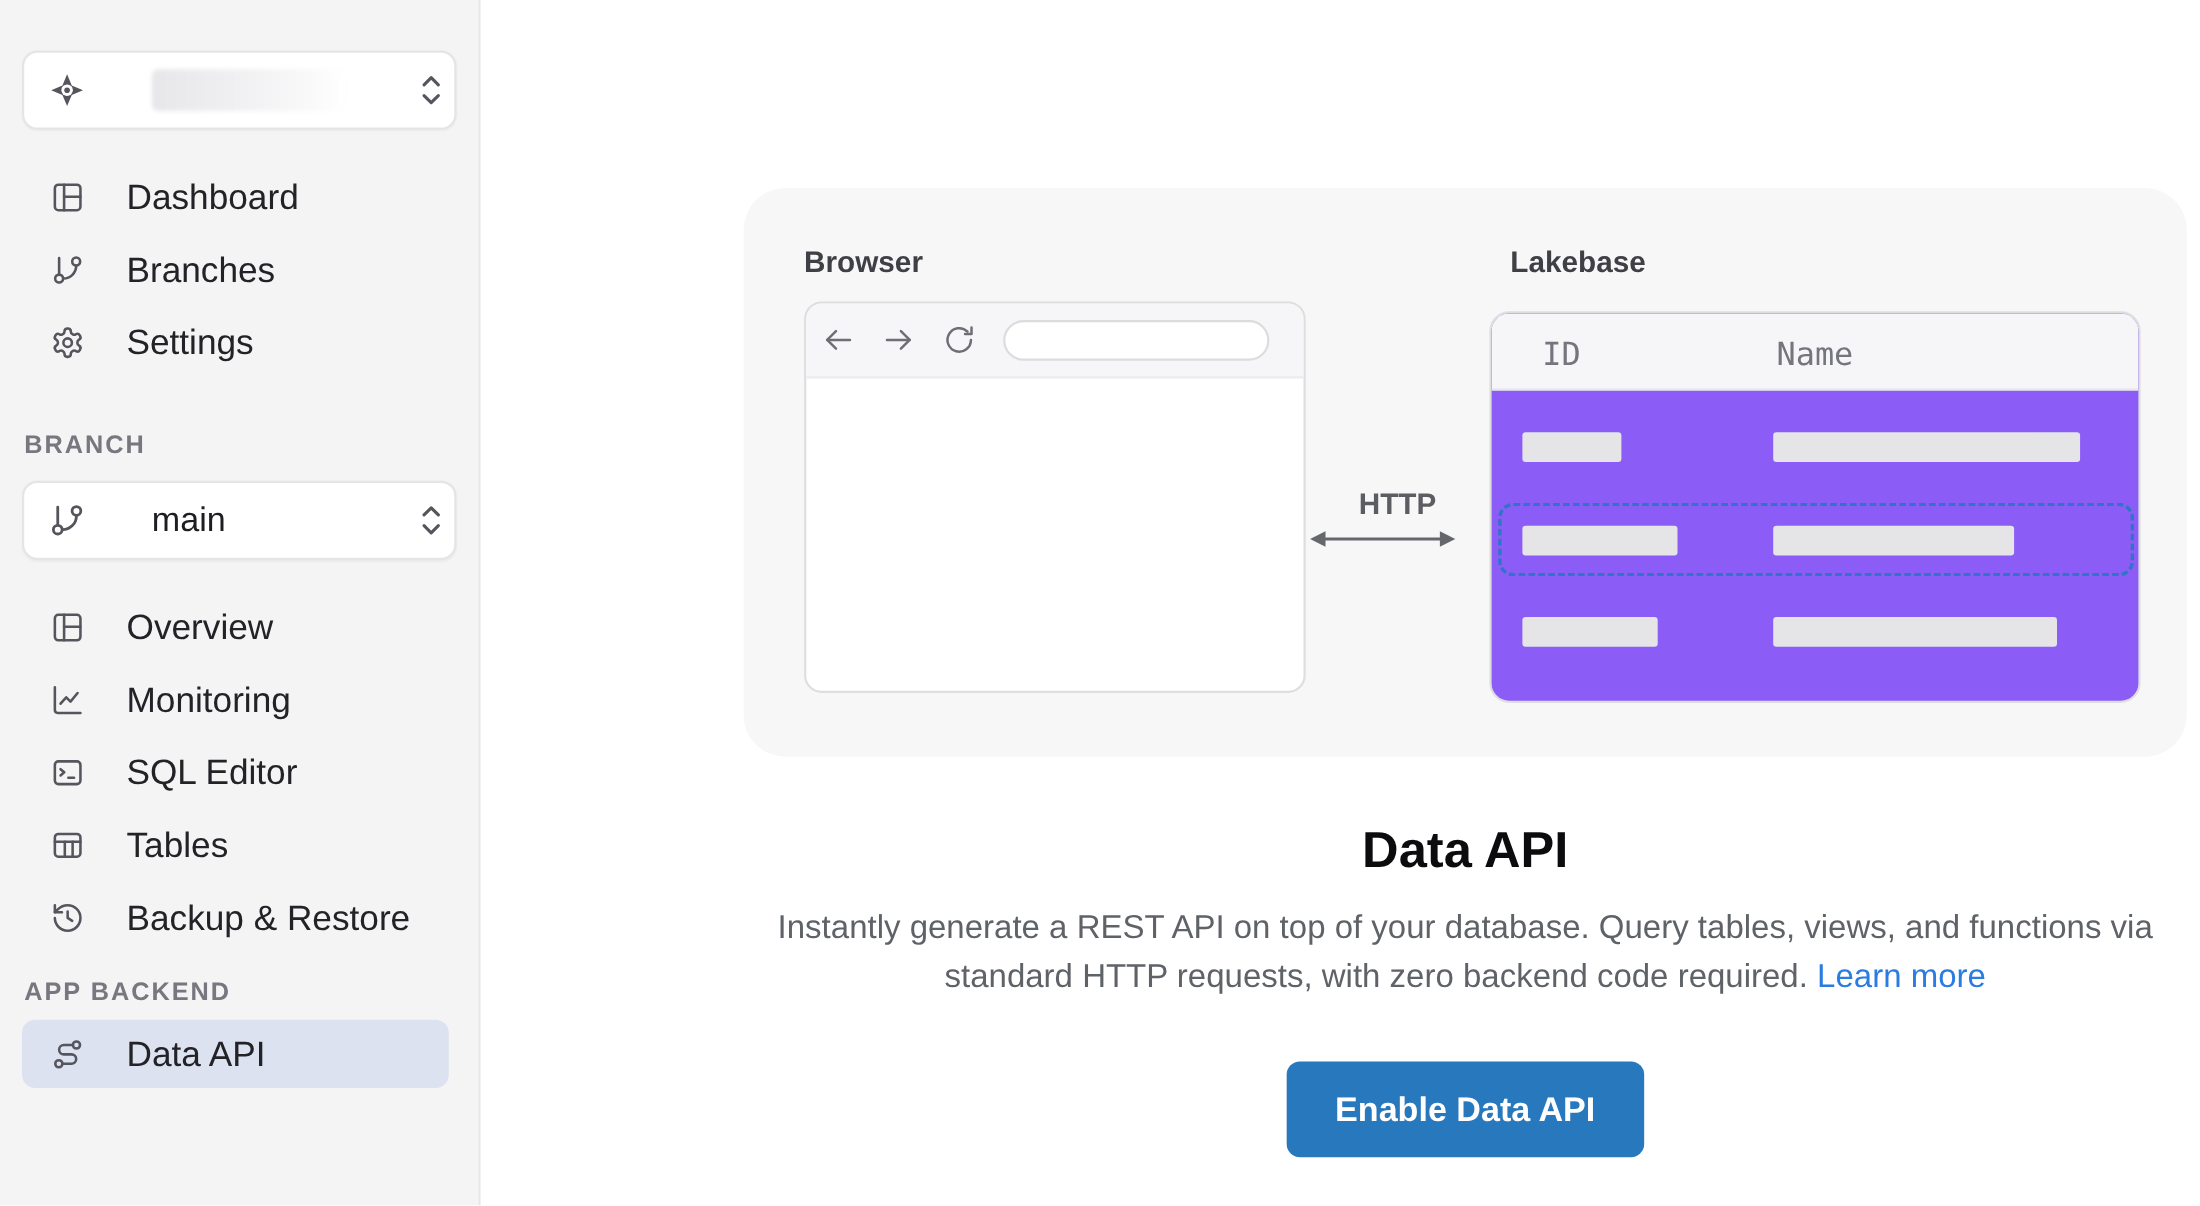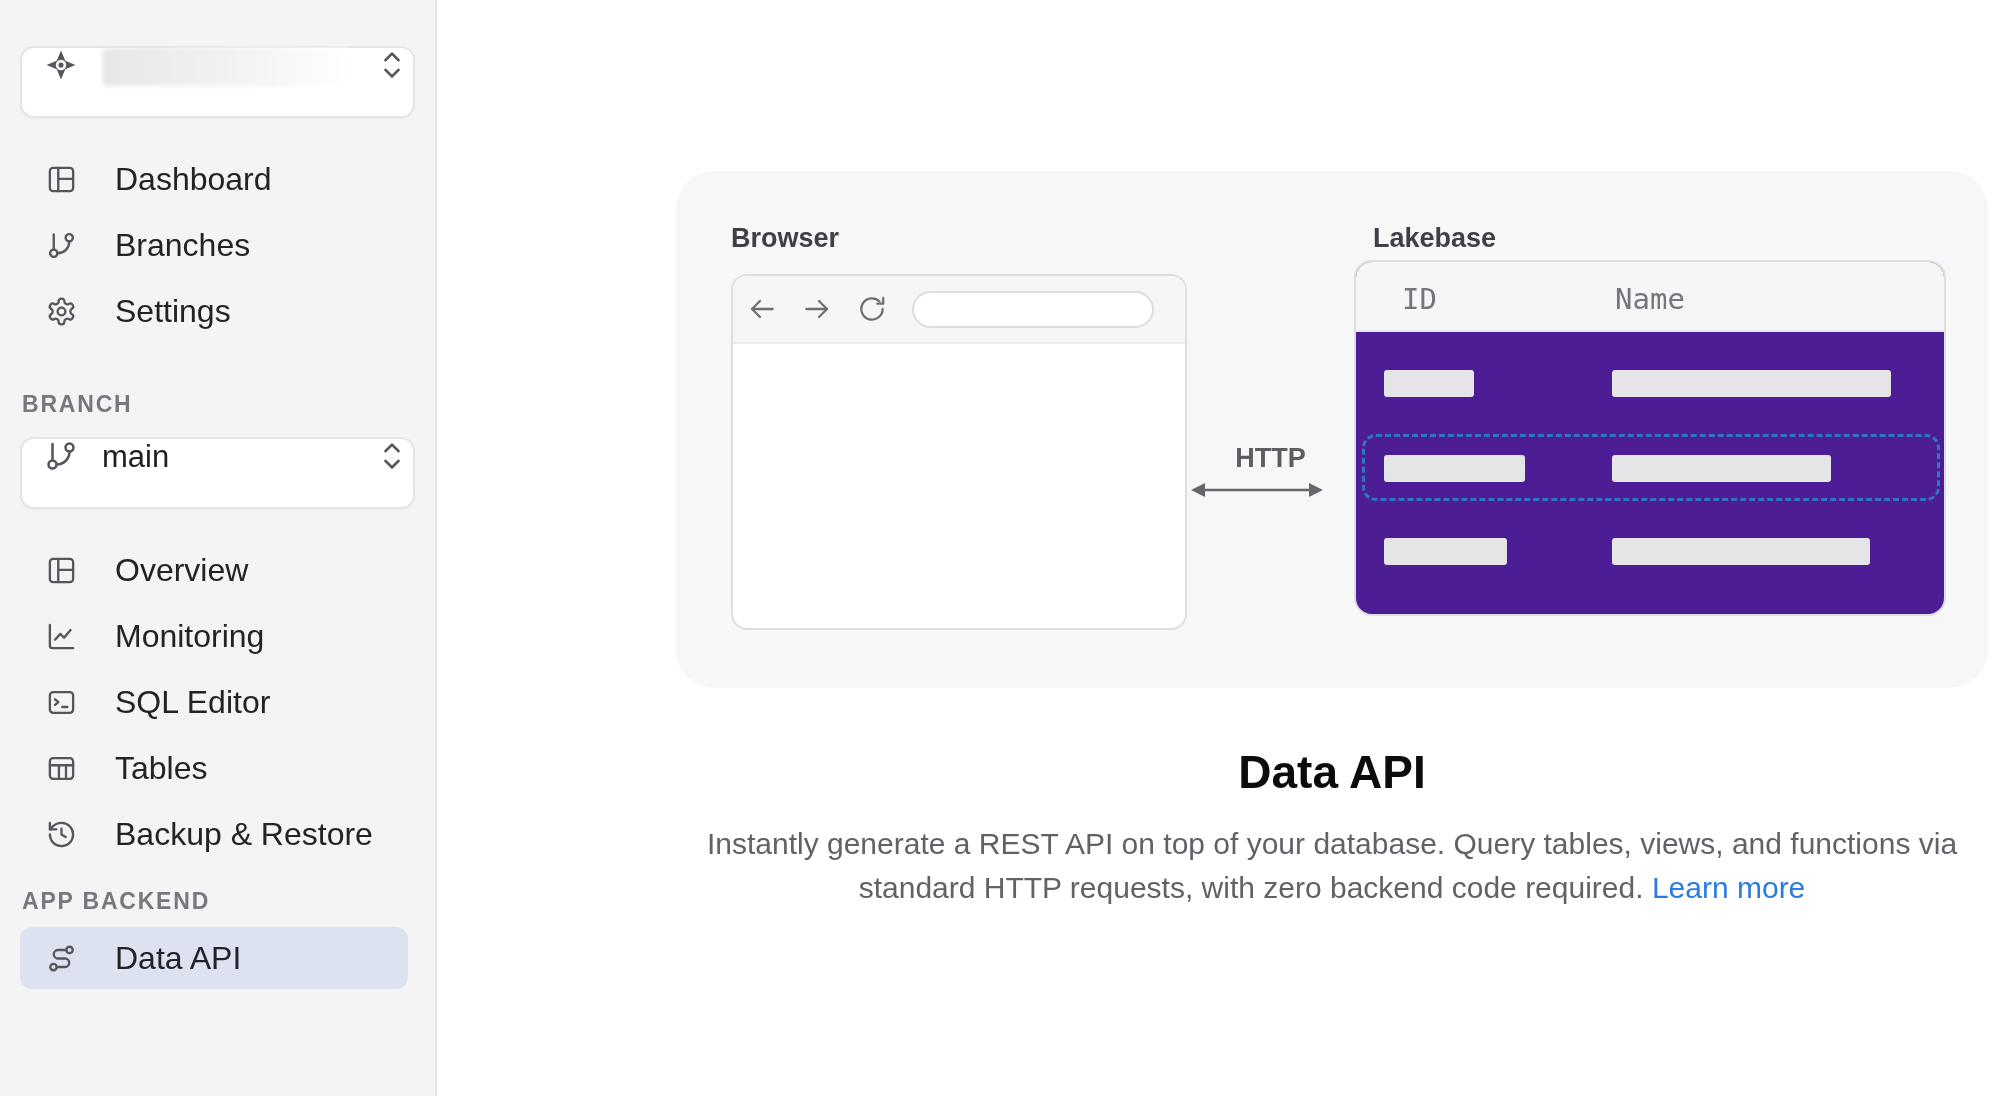--- a/index.html
+++ b/index.html
@@ -6,22 +6,22 @@
   html,body { width:2000px; height:1096px; overflow:hidden; background:#ffffff;
               font-family:"Liberation Sans","DejaVu Sans",sans-serif; }
   .app { display:flex; width:2000px; height:1096px; }
 
   
   .sidebar { width:437px; height:1096px; background:#f4f4f5; border-right:2px solid #e7e7ea;
              padding:24px 20px 0 20px; flex-shrink:0; }
   .section-label { font-size:23px; font-weight:700; letter-spacing:1.8px; color:#77777f;
                    line-height:26px; padding-left:2px; }
   .selector { height:72px; background:#ffffff; border:2px solid #e5e5e8; border-radius:14px;
-              display:flex; align-items:flex-start; padding:0 8px 0 22px; margin-top:22px;
-              box-shadow:0 1px 2px rgba(0,0,0,.04); cursor:pointer; }
+              display:flex; align-items:center; padding:0 8px 0 22px; margin-top:22px;
+              box-shadow:0 1px 2px rgba(0,0,0,.04); cursor:pointer;gap:36px; }
   .selector .sel-icon { width:34px; height:34px; color:#55555d; flex-shrink:0; }
   .blur-bar { flex:1; height:38px; margin:0 28px 0 24px; border-radius:6px;
               background:linear-gradient(90deg,#e7e7ea 0%,#efeff1 40%,#f9f9fa 80%,#ffffff 100%);
               filter:blur(2px); }
   .branch-name { flex:1; margin-left:24px; font-size:31px; color:#1d1d22; }
   .chevrons { width:26px; height:34px; color:#55555d; flex-shrink:0; }
 
   .nav { display:flex; flex-direction:column; margin-top:28px; }
   .nav-item { height:66px; display:flex; align-items:center; padding-left:26px;
               border-radius:12px; cursor:pointer; width:388px; }
@@ -43,22 +43,22 @@
 
   .browser-card { position:absolute; left:55px; top:103px; width:456px; height:356px;
                   background:#ffffff; border:2px solid #dededf; border-radius:16px; overflow:hidden; }
   .toolbar { height:68px; background:#f6f6f8; border-bottom:2px solid #ececee;
              display:flex; align-items:center; padding-left:13px; }
   .tb-icon { width:32px; height:32px; color:#6e6e75; flex-shrink:0; }
   .tb-icon + .tb-icon { margin-left:23px; }
   .url-pill { margin-left:24px; width:242px; height:37px; background:#ffffff;
               border:2px solid #dcdcdf; border-radius:19px; }
 
-  .table-card { position:absolute; left:678px; top:89px; width:592px; height:356px;
-                background:#4c1d95; border:2px solid #dededf; border-radius:18px; overflow:hidden;text-decoration:underline; }
+  .table-card { position:absolute; left:678px; top:112px; width:592px; height:356px;
+                background:#8b5cf6; border:2px solid #dededf; border-radius:18px; overflow:hidden;text-decoration:underline; }
   .thead { height:70px; background:#f6f6f8; border-bottom:2px solid #e8e8ea; position:relative;
            font-family:"DejaVu Sans Mono","Liberation Mono",monospace; font-size:29px; color:#75757d; }
   .th { position:absolute; top:20px; }
   .th-id { left:46px; }
   .th-name { left:259px; }
   .bar { position:absolute; height:27px; background:#e5e5e8; border-radius:3px; }
   .dash-box { position:absolute; left:6px; top:172px; width:578px; height:67px;
               border:3px dashed #2e74c7; border-radius:14px; }
 
   .https-group { position:absolute; left:511px; top:272px; width:167px; text-align:center; }
@@ -284,15 +284,16 @@
       </div>
     </div>
 
     <div class="content-col">
       <h1 class="page-title">Data API</h1>
       <p class="page-desc">
         <span>Instantly generate a REST API on top of your database. Query tables, views, and functions via</span><br>
         <span>standard HTTP requests, with zero backend code required.</span>
         <a class="learn-link">Learn more</a>
       </p>
+      <button class="enable-btn">Enable Data API</button>
     </div>
   </main>
 </div>
 
 </body></html>

